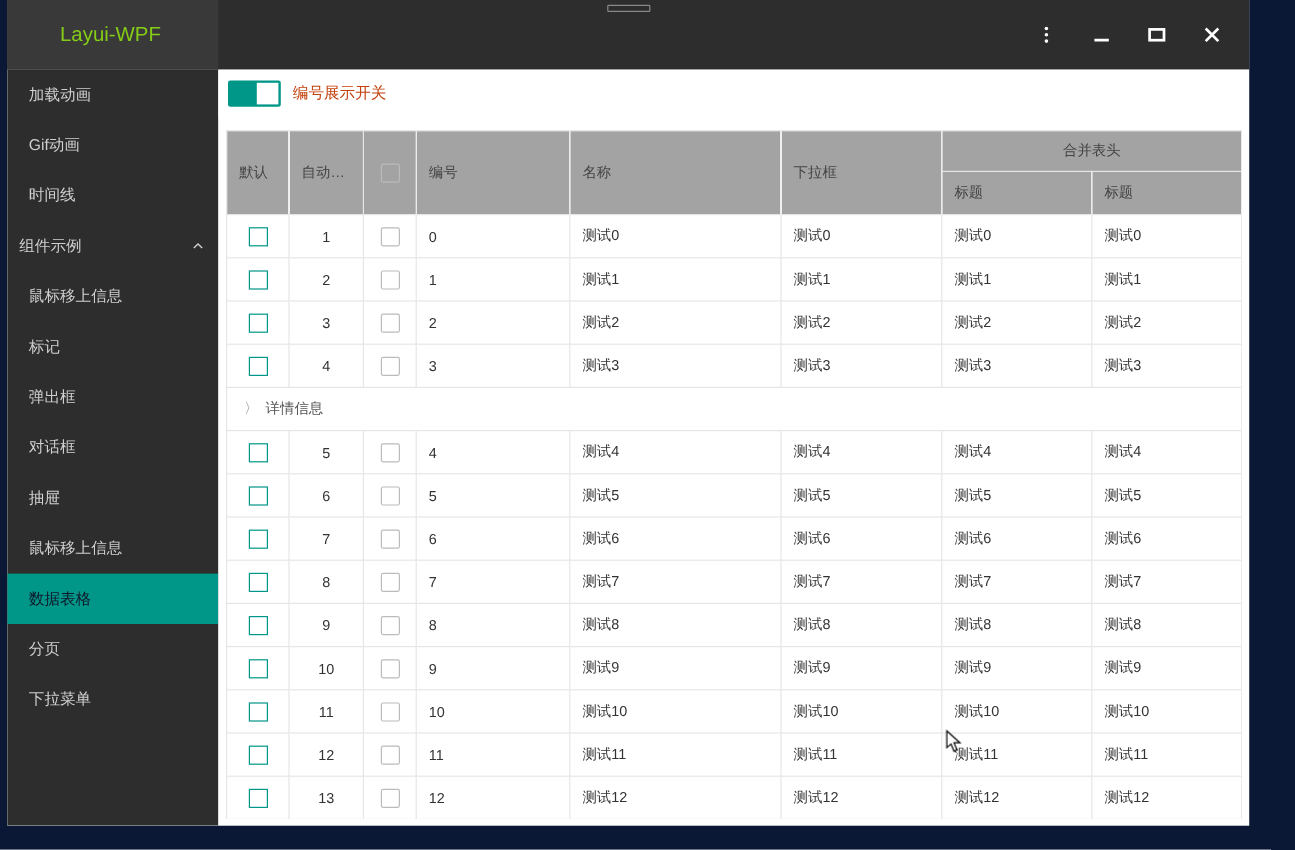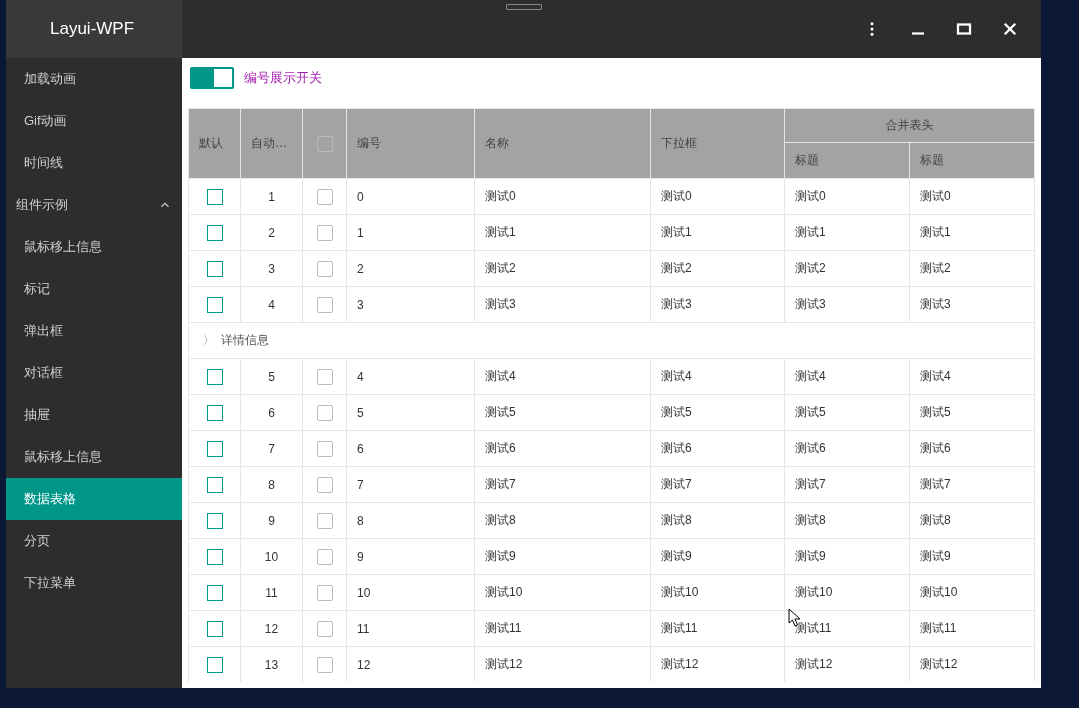--- a/index.html
+++ b/index.html
@@ -1,35 +1,35 @@
 <!DOCTYPE html>
 <html><head>
 <meta charset="utf-8">
 <style>
   * { box-sizing: border-box; margin: 0; padding: 0; }
   body { font-family: "Microsoft YaHei", "Segoe UI", sans-serif; font-size: 13px; background: #0a1836; height: 708px; width: 1079px; overflow: hidden; }
   .window { position: absolute; left: 6px; top: 0; width: 1035px; height: 688px; background: #fff; display: flex; flex-direction: column; }
   .titlebar { height: 58px; background: #2d2d2d; display: flex; align-items: center; justify-content: space-between; color: #fff; }
   .titlebar-left { display: flex; align-items: center; height: 100%; }
-  .app-title { width: 176px; height: 58px; display: flex; align-items: center; padding-left: 44px; font-size: 17px; color: #ffffff; background: #393939; }
+  .app-title { width: 176px; height: 58px; display: flex; align-items: center; padding-left: 44px; font-size: 17px; color: #84cc16; background: #393939; }
   .titlebar-handle { position: absolute; left: 50%; top: 4px; transform: translateX(-50%); width: 36px; height: 6px; border: 1px solid #888; border-radius: 1px; }
   .titlebar-right { display: flex; align-items: center; gap: 28px; padding-right: 22px; }
   .title-icon { width: 18px; height: 18px; display: flex; align-items: center; justify-content: center; color: #fff; cursor: pointer; }
   .title-icon svg { width: 18px; height: 18px; }
   .body { flex: 1; display: flex; overflow: hidden; }
   .sidebar { width: 176px; background: #2d2d2d; color: #cfcfcf; overflow-y: auto; padding-bottom: 24px; }
   .side-item { padding: 12px 18px; font-size: 13px; cursor: pointer; display: flex; justify-content: space-between; align-items: center; }
-  .side-item.active { background: #009688; color: #ffffff; }
+  .side-item.active { background: #009688; color: #0f172a; }
   .side-item.section { font-size: 13px; padding: 12px 10px; }
   .chevron { width: 14px; height: 14px; }
   .main { flex: 1; background: #fff; display: flex; flex-direction: column; overflow: hidden; }
   .toolbar { height: 40px; display: flex; align-items: center; gap: 10px; padding-left: 8px; background: #fff; }
   .switch { width: 44px; height: 22px; background: #009688; border-radius: 2px; position: relative; cursor: pointer; }
   .switch::after { content: ""; position: absolute; right: 2px; top: 2px; width: 18px; height: 18px; background: #fff; }
-  .switch-label { font-size: 13px; color: #a21caf; }
+  .switch-label { font-size: 13px; color: #c2410c; }
   .table-wrap { flex: 1; overflow: auto; margin: 10px 6px 6px 6px; position: relative; }
   table { border-collapse: collapse; width: 100%; table-layout: fixed; }
   th, td { border: 1px solid #e6e6e6; font-size: 12px; color: #333; text-align: left; padding: 0 10px; height: 36px; overflow: hidden; white-space: nowrap; text-overflow: ellipsis; }
   th { font-weight: normal; color: #444; background: #a3a3a3; }
   .th-top th { height: 34px; }
   .th-center { text-align: center; }
   .col-default { width: 52px; }
   .col-index { width: 62px; text-align: center; }
   .col-chk { width: 44px; }
   .col-id { width: 128px; }

